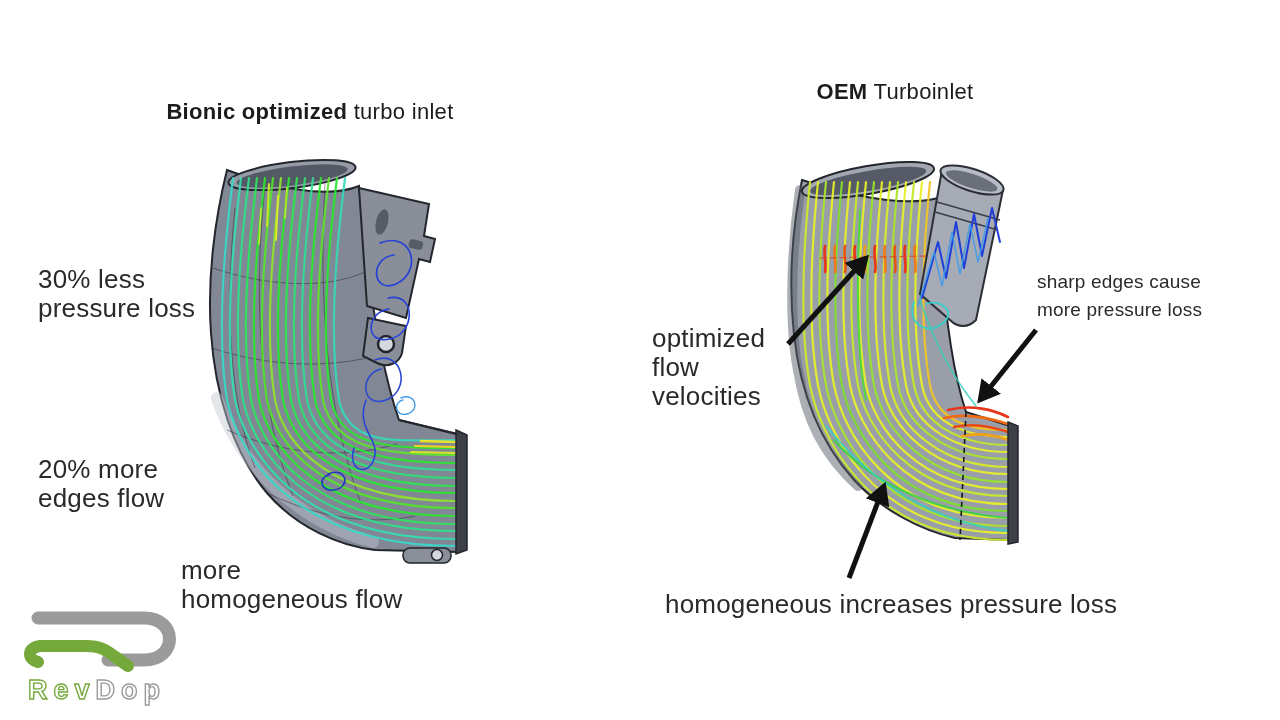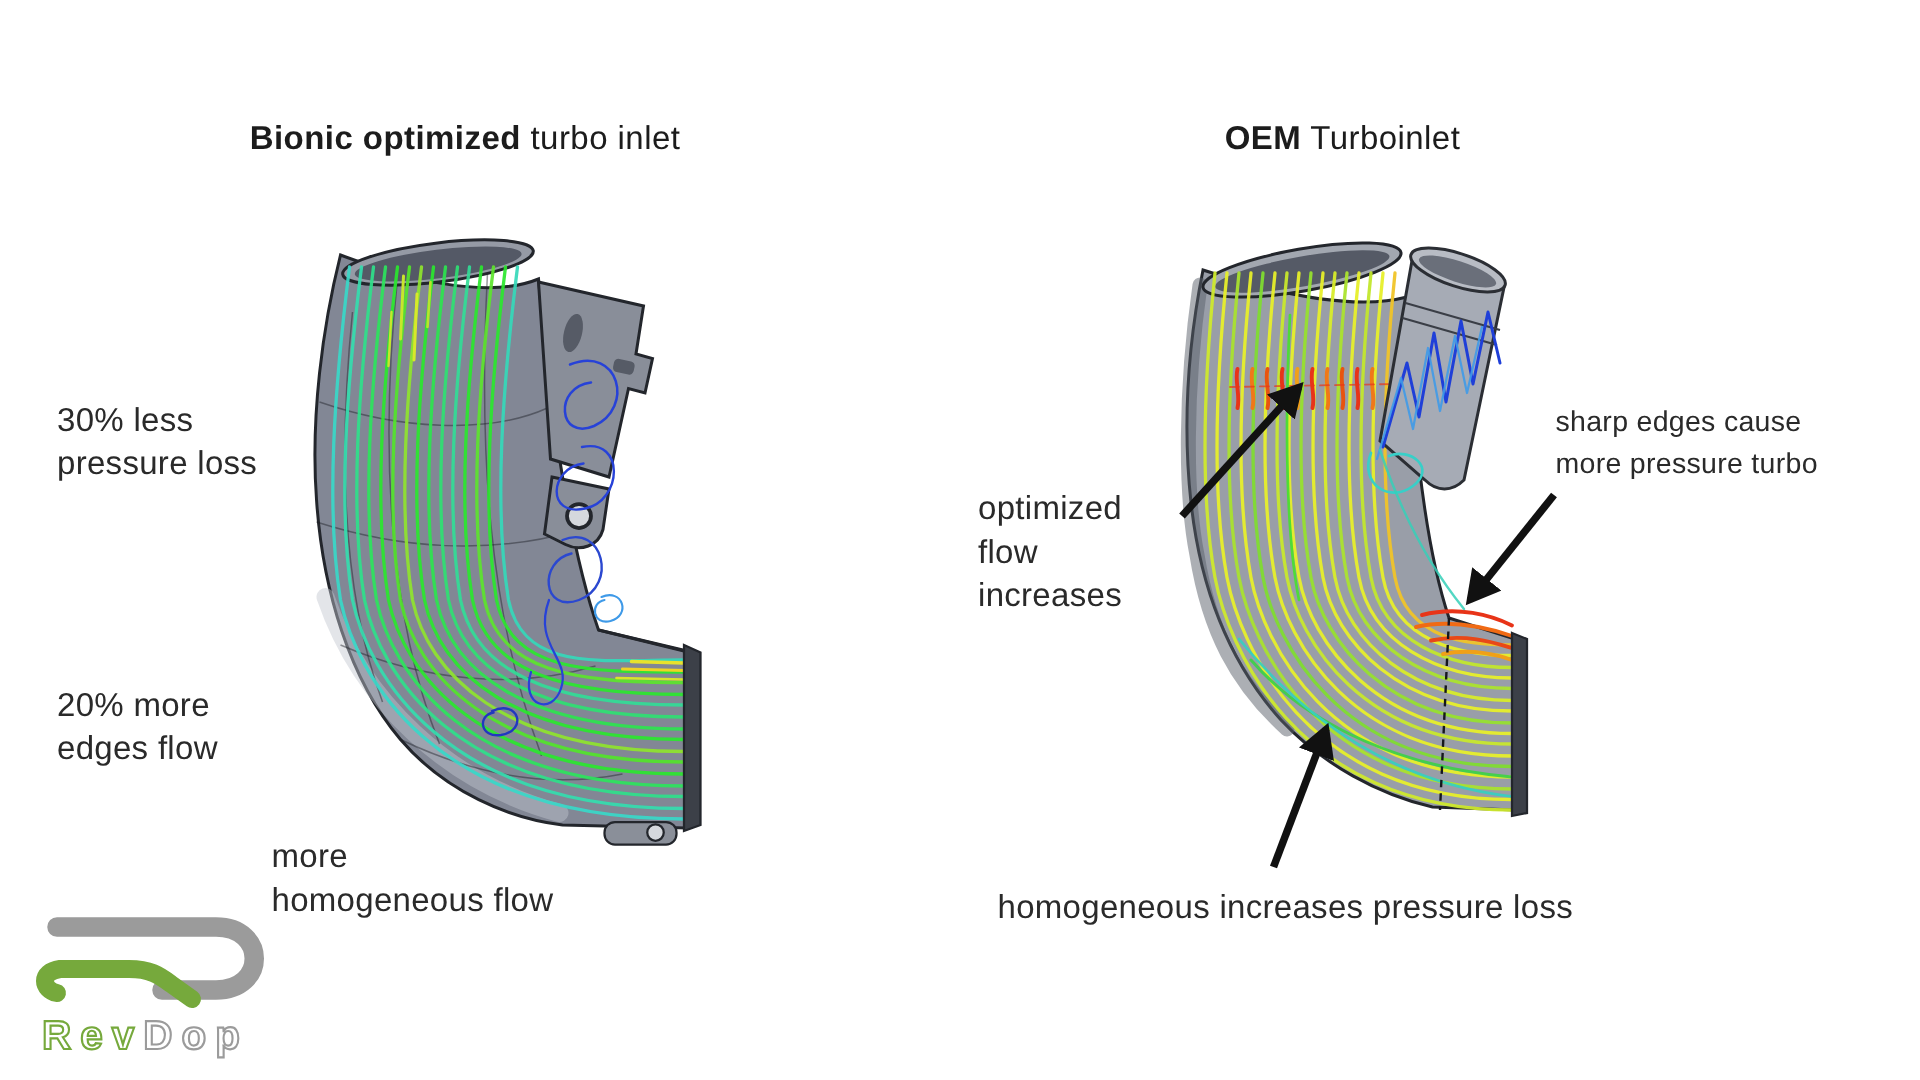--- a/index.html
+++ b/index.html
@@ -2,34 +2,34 @@
 <html><head>
 <meta charset="utf-8">
 <style>
   html,body{margin:0;padding:0;background:#ffffff;}
   .canvas{position:relative;width:1280px;height:720px;background:#ffffff;overflow:hidden;
           font-family:"Liberation Sans","DejaVu Sans",sans-serif;color:#262626;}
   .title{position:absolute;top:79px;font-size:22px;letter-spacing:.3px;color:#1c1c1c;white-space:nowrap;transform:translateX(-50%);}
   .title .b{font-weight:bold;}
   .fig{position:absolute;z-index:1;}
   .arrows{position:absolute;left:0;top:0;width:1280px;height:720px;z-index:2;pointer-events:none;}
-  .note{position:absolute;z-index:3;font-size:22px;line-height:29px;color:#2a2a2a;letter-spacing:.2px;}
+  .note{position:absolute;z-index:3;font-size:26px;line-height:29px;color:#2a2a2a;letter-spacing:.2px;}
   .note.small{font-size:19px;line-height:28px;}
   .logo{position:absolute;left:12px;top:604px;z-index:3;}
   .wm{font-family:"Liberation Sans",sans-serif;font-weight:bold;font-size:27px;letter-spacing:6px;fill:none;stroke-width:1.4px;}
   .wm-left{stroke:#76a93c;}
   .wm-right{stroke:#9b9b9b;}
   svg{display:block;}
 </style>
 </head>
 <body>
 
 <div class="canvas">
 
-  <div class="title" style="left:310px;">
+  <div class="title" style="left:310px;margin-top:20px;">
     <span class="b">Bionic optimized</span><span> turbo inlet</span>
   </div>
   <div class="title" style="left:895px;">
     <span class="b">OEM</span><span> Turboinlet</span>
   </div>
 
   <svg class="fig" style="left:175px;top:148px;" width="300" height="420" viewBox="0 0 300 420">
 
     <path d="M 52,22 C 40,70 32,130 36,185 C 40,245 58,305 92,345 C 122,380 165,398 200,402 L 283,404 L 283,286 L 224,272 C 206,220 193,140 184,38 C 150,52 95,38 52,22 Z" fill="#6c7282" fill-opacity="0.85" stroke="#23262c" stroke-width="2"></path>
     <path d="M 42,250 C 66,320 124,374 198,394" fill="none" stroke="#c2c6ce" stroke-width="12" stroke-opacity="0.45" stroke-linecap="round"></path>
@@ -192,25 +192,25 @@
     <div>edges flow</div>
   </div>
   <div class="note" style="left:181px;top:556px;">
     <div>more</div>
     <div>homogeneous flow</div>
   </div>
 
   <div class="note" style="left:652px;top:324px;">
     <div>optimized</div>
     <div>flow</div>
-    <div>increases</div>
+    <div>velocities</div>
   </div>
   <div class="note small" style="left:1037px;top:256px;margin-top:12px;">
     <div>sharp edges cause</div>
-    <div>more pressure turbo</div>
+    <div>more pressure loss</div>
   </div>
   <div class="note" style="left:665px;top:590px;">
     <div>homogeneous increases pressure loss</div>
   </div>
 
   <svg class="logo" width="210" height="105" viewBox="0 0 210 105">
     <g>
       <path d="M 26,14 L 132,14 C 166,14 166,56 132,56 L 96,56" fill="none" stroke="#9b9b9b" stroke-width="13" stroke-linecap="round" stroke-linejoin="round"></path>
       <path d="M 26,58 C 16,56 14,44 28,42 L 74,42 C 88,42 94,46 102,52 L 116,62" fill="none" stroke="#76a93c" stroke-width="12" stroke-linecap="round" stroke-linejoin="round"></path>
     </g>

